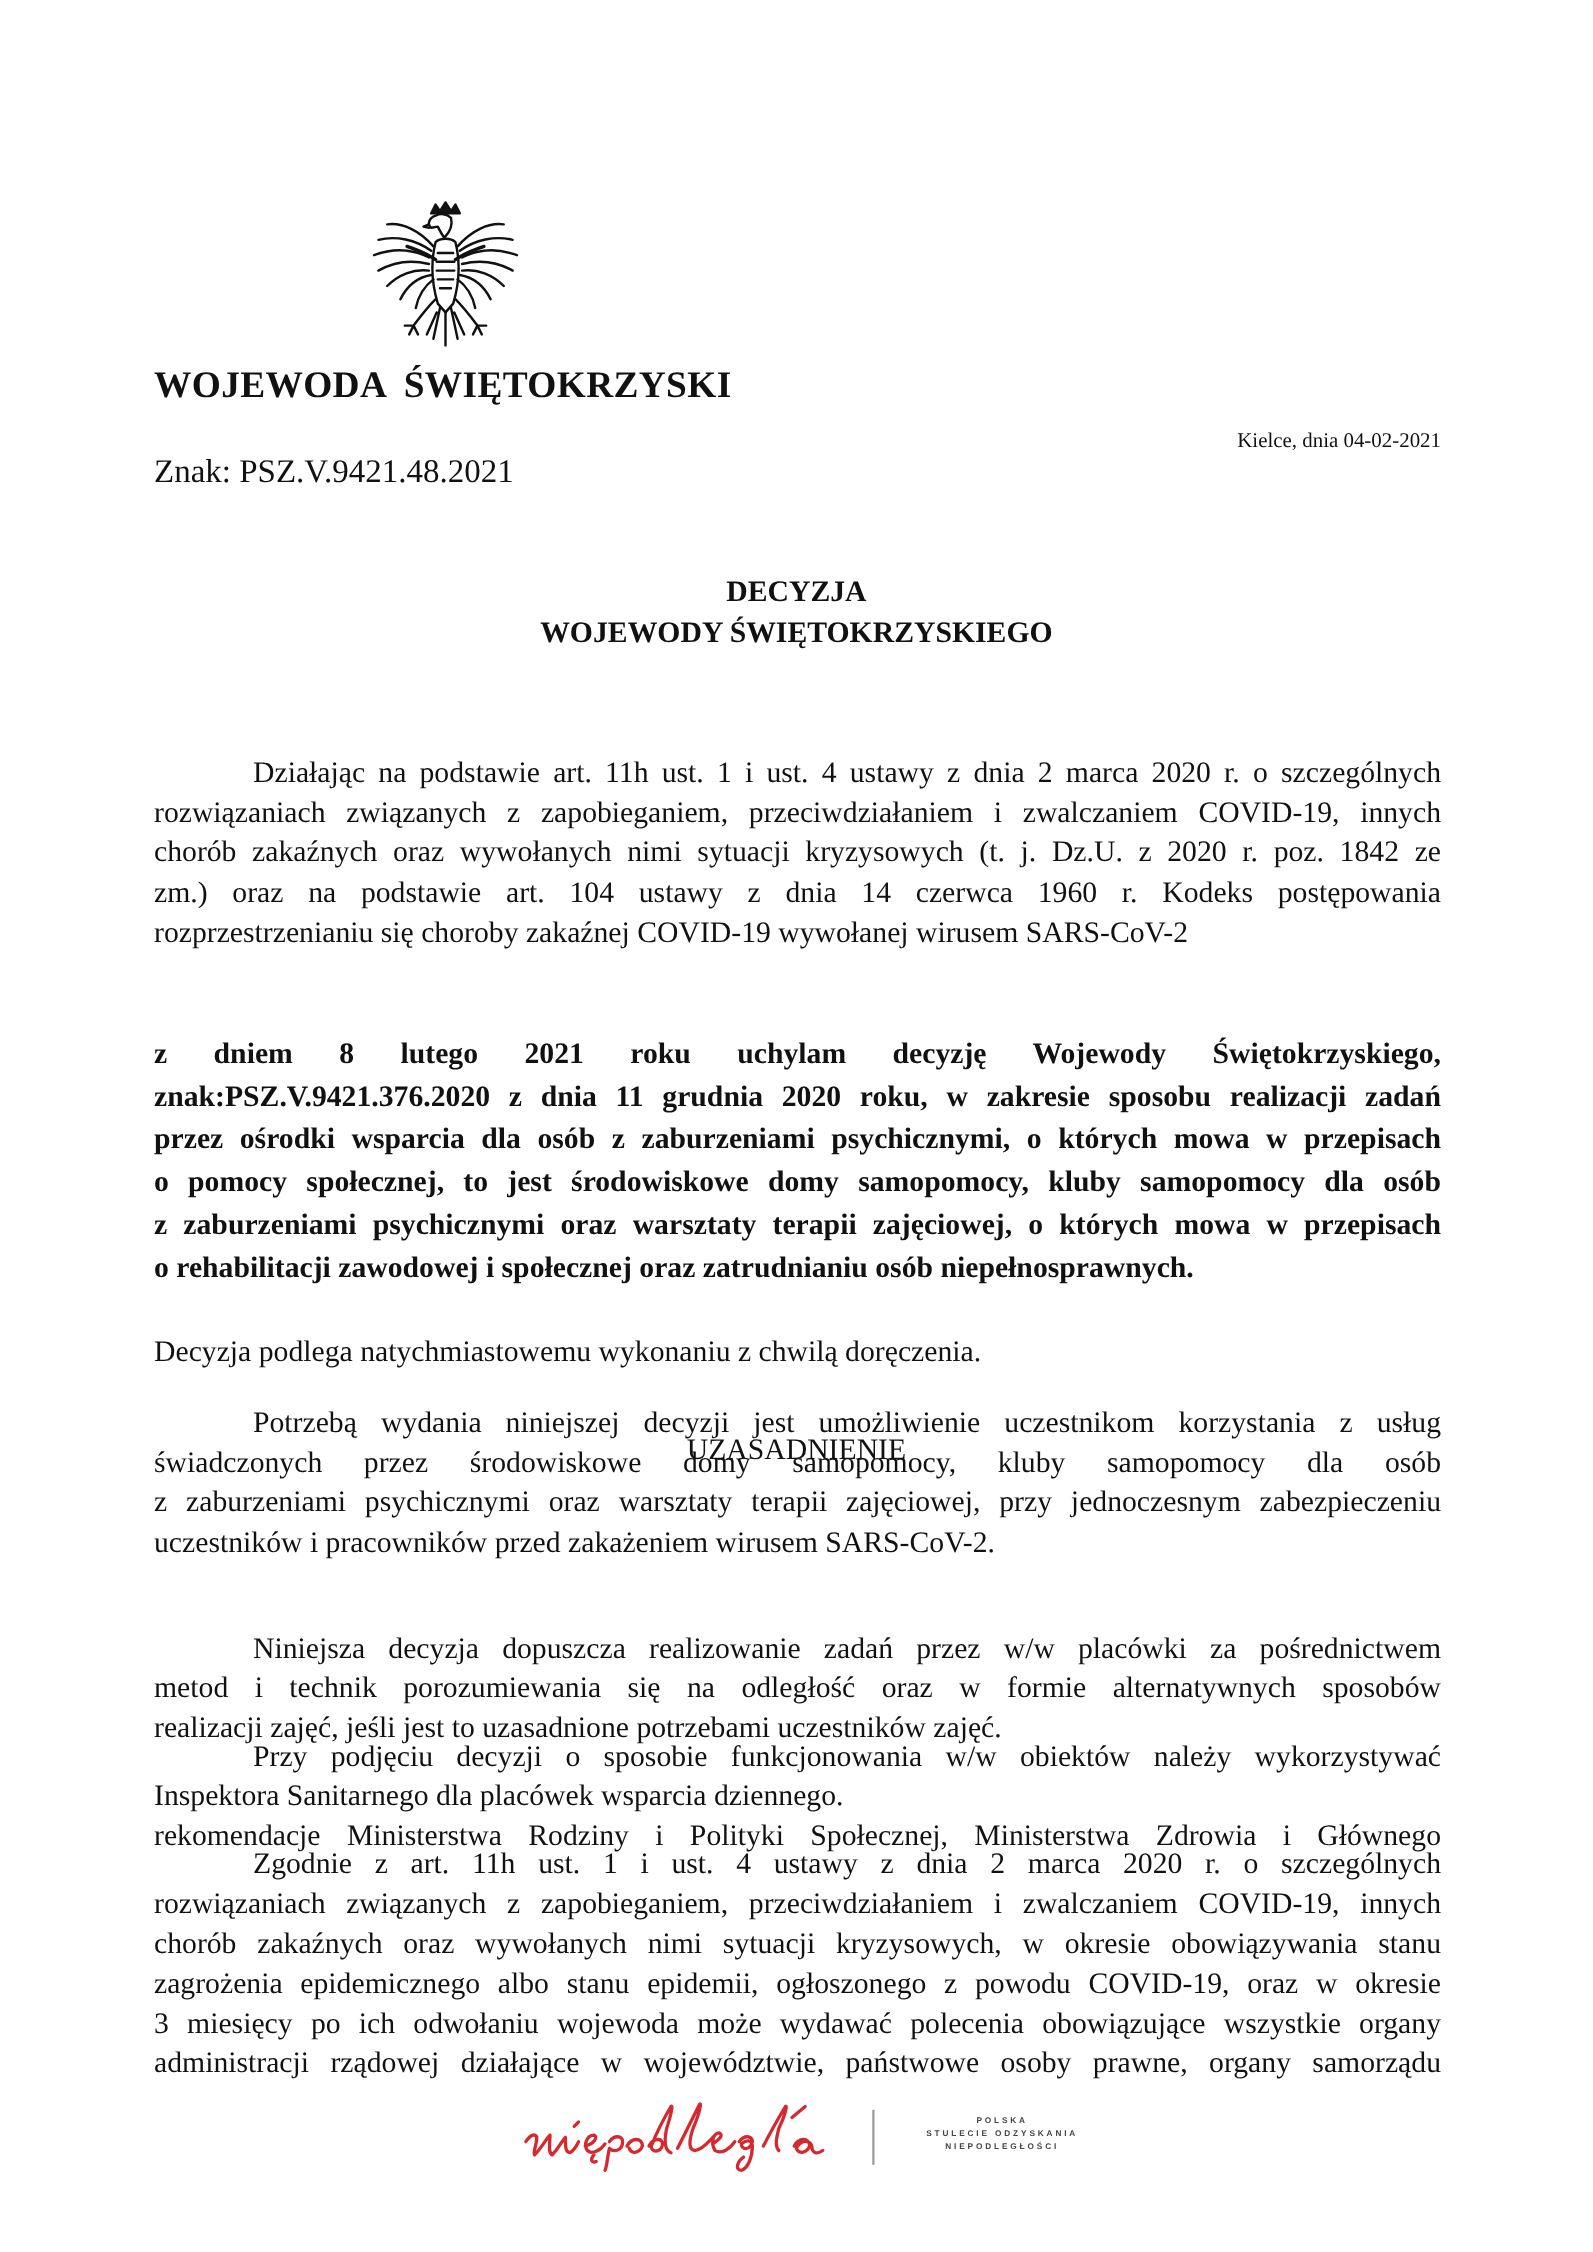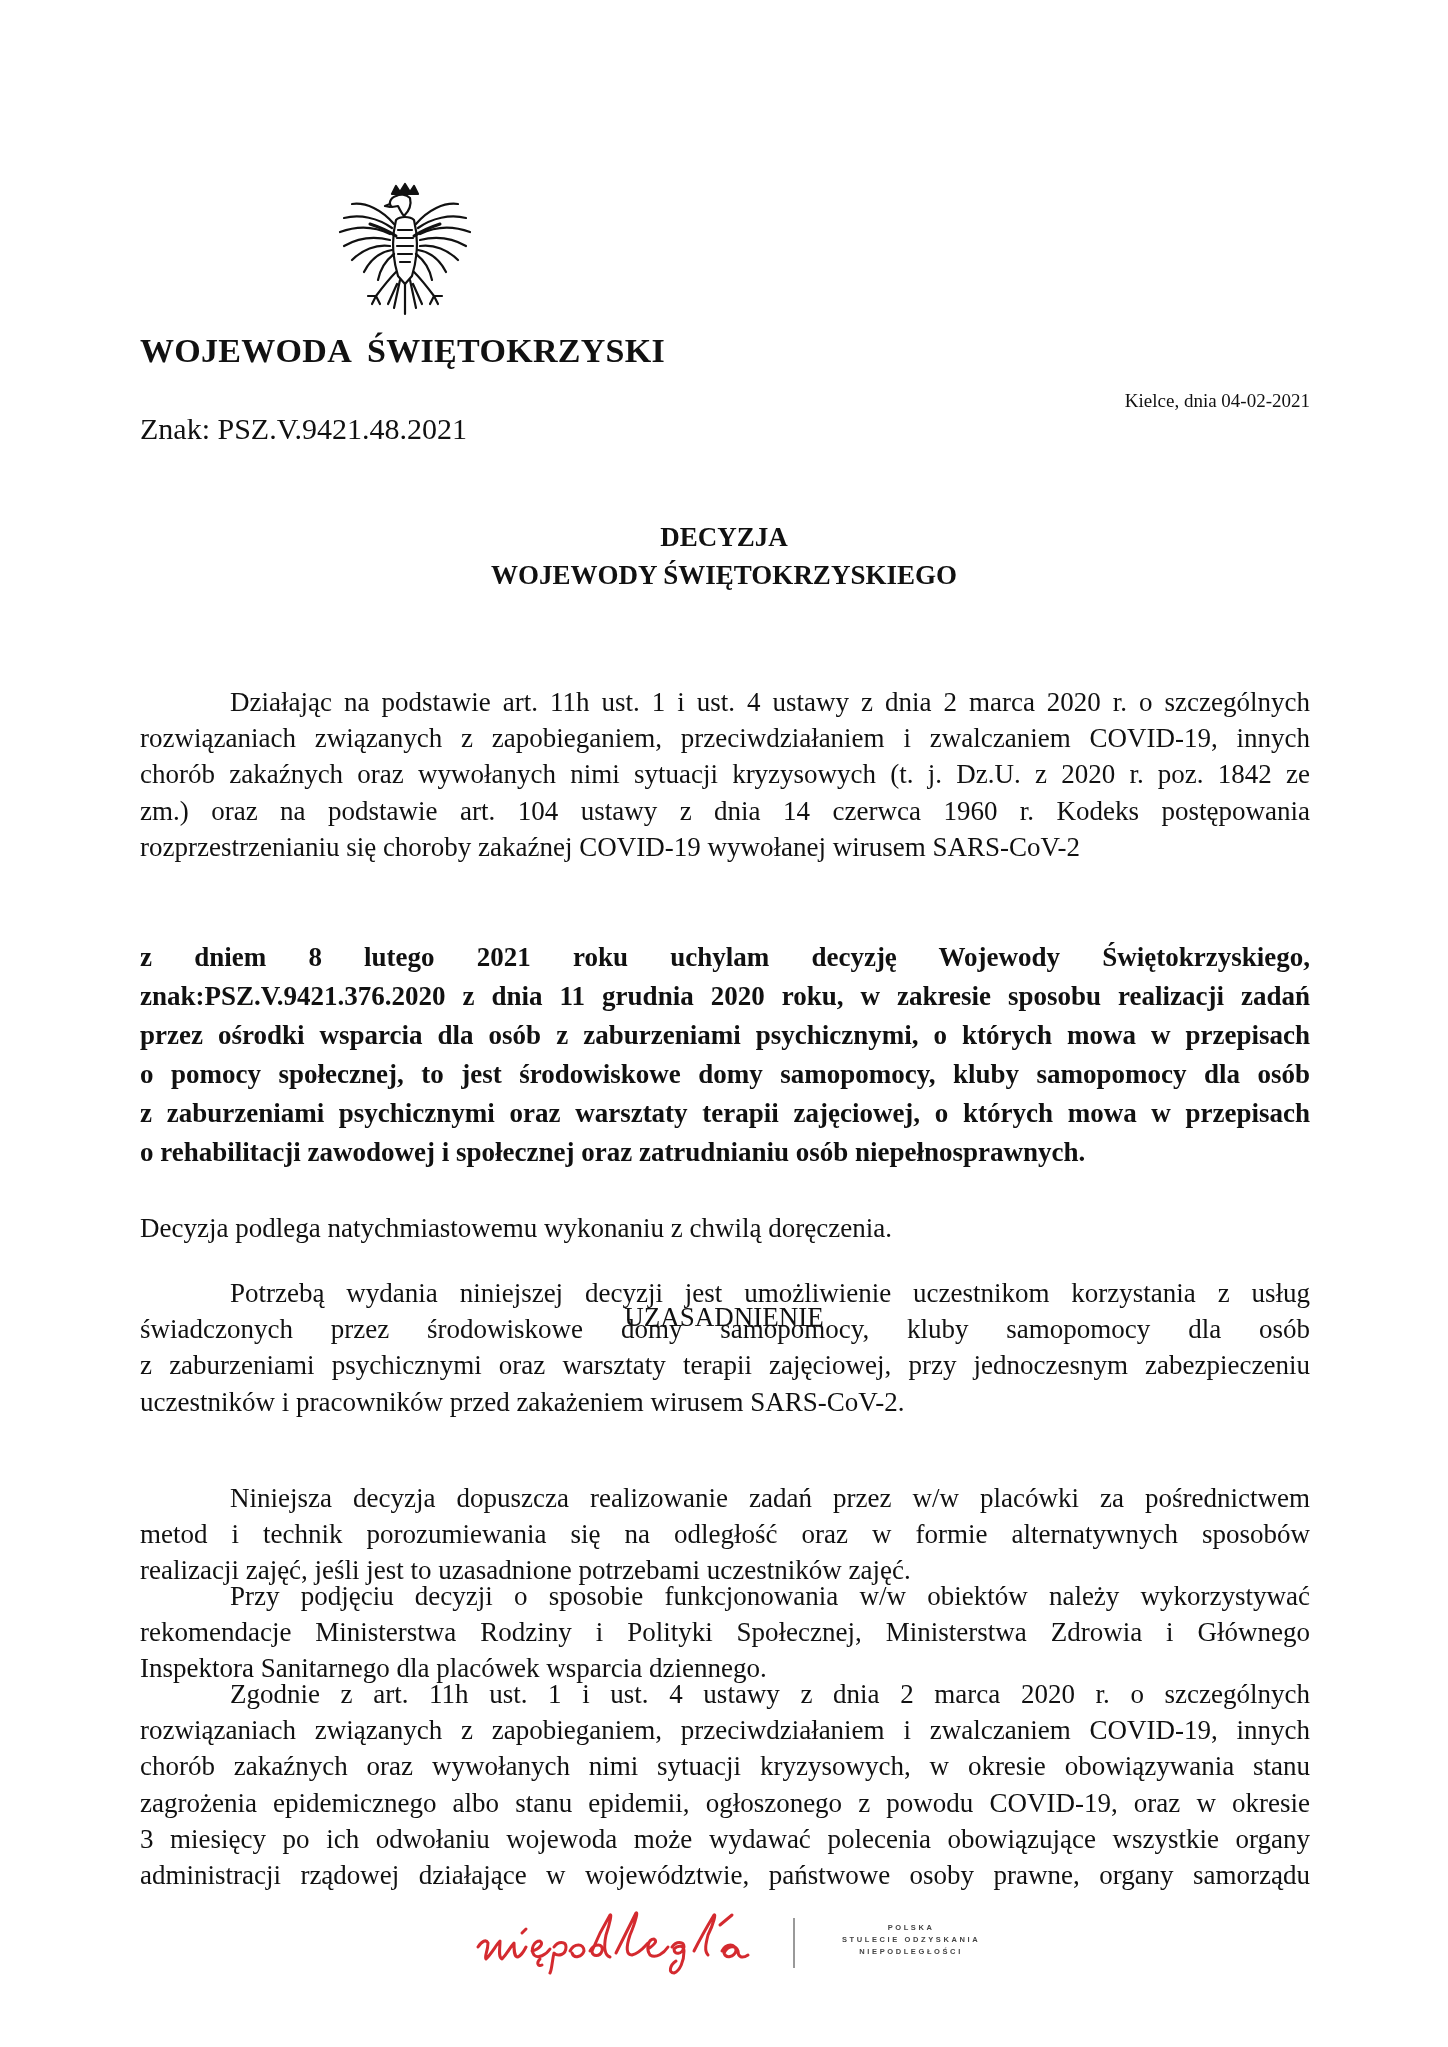--- a/index.html
+++ b/index.html
@@ -111,22 +111,22 @@
 </div>
 
 <div class="abs para p5">
   <span class="line indent">Niniejsza decyzja dopuszcza realizowanie zadań przez w/w placówki za pośrednictwem</span>
   <span class="line">metod i technik porozumiewania się na odległość oraz w formie alternatywnych sposobów</span>
   <span class="line last">realizacji zajęć, jeśli jest to uzasadnione potrzebami uczestników zajęć.</span>
 </div>
 
 <div class="abs para p6">
   <span class="line indent">Przy podjęciu decyzji o sposobie funkcjonowania w/w obiektów należy wykorzystywać</span>
+  <span class="line last">Inspektora Sanitarnego dla placówek wsparcia dziennego.</span>
   <span class="line">rekomendacje Ministerstwa Rodziny i Polityki Społecznej, Ministerstwa Zdrowia i Głównego</span>
-  <span class="line last">Inspektora Sanitarnego dla placówek wsparcia dziennego.</span>
 </div>
 
 <div class="abs para p7">
   <span class="line indent">Zgodnie z art. 11h ust. 1 i ust. 4 ustawy z dnia 2 marca 2020 r. o szczególnych</span>
   <span class="line">rozwiązaniach związanych z zapobieganiem, przeciwdziałaniem i zwalczaniem COVID-19, innych</span>
   <span class="line">chorób zakaźnych oraz wywołanych nimi sytuacji kryzysowych, w okresie obowiązywania stanu</span>
   <span class="line">zagrożenia epidemicznego albo stanu epidemii, ogłoszonego z powodu COVID-19, oraz w okresie</span>
   <span class="line">3 miesięcy po ich odwołaniu wojewoda może wydawać polecenia obowiązujące wszystkie organy</span>
   <span class="line">administracji rządowej działające w województwie, państwowe osoby prawne, organy samorządu</span>
 </div>

